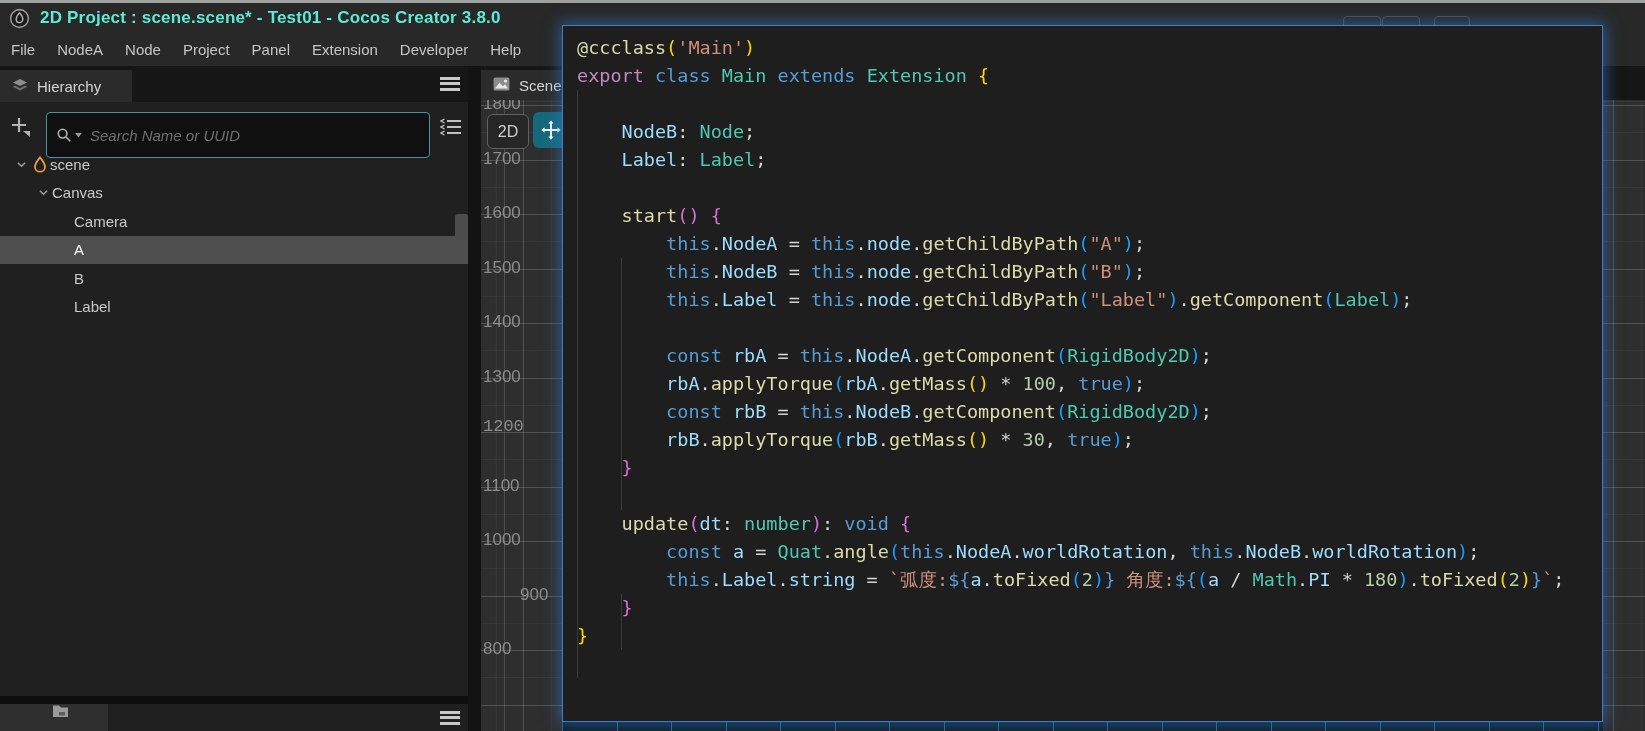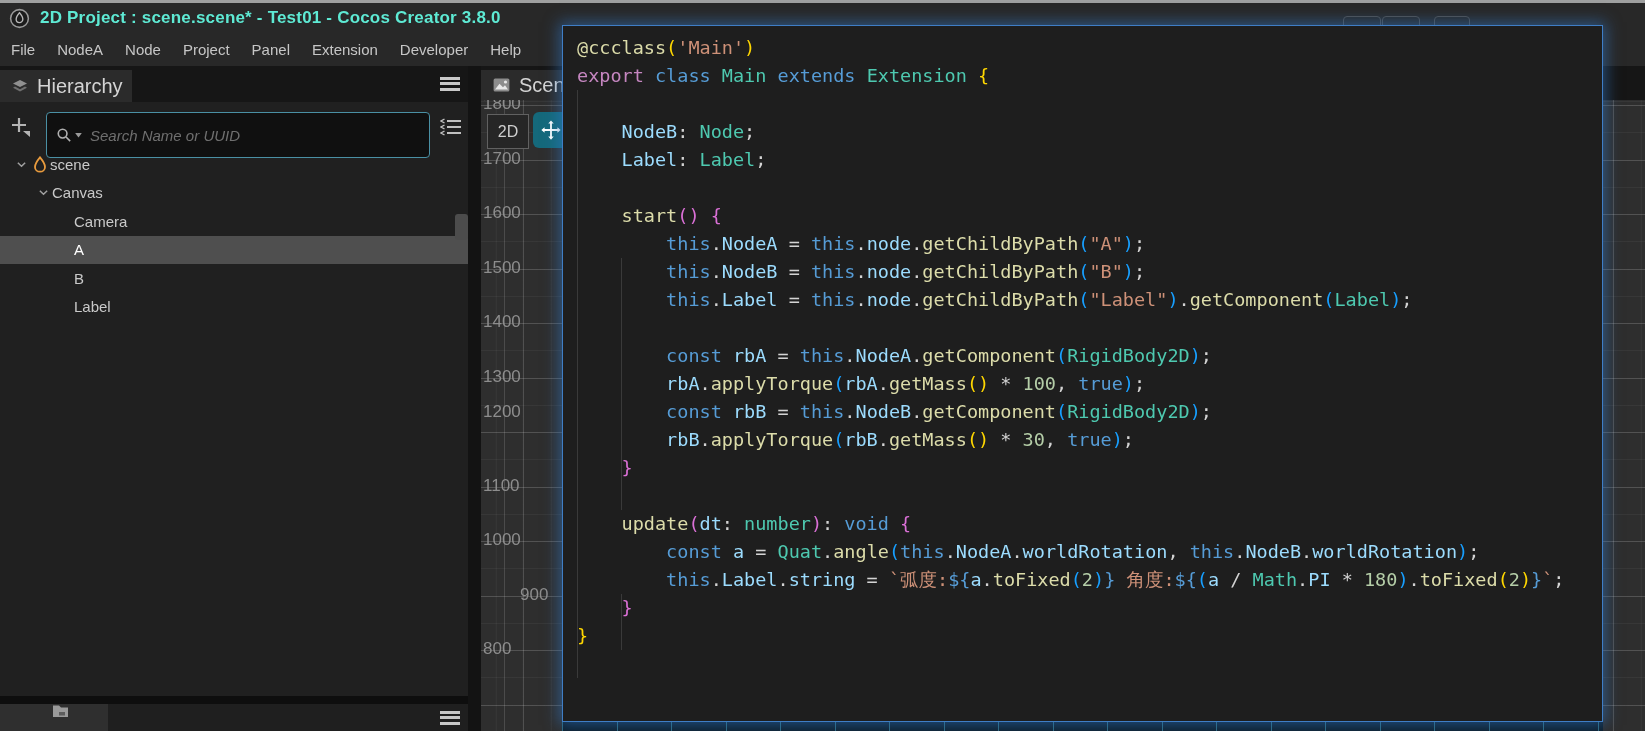--- a/index.html
+++ b/index.html
@@ -11,21 +11,21 @@
   .titlebar{position:absolute;left:0;top:3px;width:1645px;height:30px;display:flex;align-items:center;padding-left:9px;box-sizing:border-box;}
   .logo{width:21px;height:21px;margin-right:10px;flex:0 0 auto;}
   .win-title{font-size:17px;font-weight:bold;color:#5eead4;letter-spacing:.2px;}
   .menubar{position:absolute;left:0;top:33px;height:33px;display:flex;align-items:center;color:#c6c6c6;font-size:15px;}
   .menu-item{padding:0 11px;cursor:default;}
   .ghost-btn{position:absolute;height:22px;border:1px solid #4e4e4e;border-radius:4px;background:transparent;z-index:1;}
 
   
   .hierarchy{position:absolute;left:0;top:66px;width:468px;height:665px;background:#202020;}
   .h-tabstrip{position:absolute;left:0;top:0;width:100%;height:36px;background:#161616;}
-  .panel-tab{position:absolute;left:0;top:4px;height:32px;background:#2b2b2b;display:flex;align-items:center;gap:9px;padding-left:12px;box-sizing:border-box;color:#d4d4d4;font-size:20px;}
+  .panel-tab{position:absolute;left:0;top:4px;height:32px;background:#2b2b2b;display:flex;align-items:center;gap:9px;padding-left:12px;box-sizing:border-box;color:#d4d4d4;font-size:15px;}
   .burger{width:20px;height:14px;background:repeating-linear-gradient(to bottom,#c8c8c8 0 3px,transparent 3px 5.5px);}
   .burger-wrap{position:absolute;right:8px;top:11px;width:20px;height:14px;cursor:pointer;}
   .h-toolbar{position:absolute;left:0;top:36px;width:100%;height:48px;}
   .add-btn{position:absolute;left:8px;top:12px;width:24px;height:24px;display:flex;align-items:center;justify-content:center;}
   .searchbox{position:absolute;left:46px;top:10px;width:384px;height:46px;background:#101010;border:1px solid var(--search-border);border-radius:4px;display:flex;align-items:center;gap:6px;padding:0 9px;box-sizing:border-box;}
   .searchbox input{flex:1;background:transparent;border:none;outline:none;color:#dcdcdc;font-style:italic;font-size:15px;font-family:"Liberation Sans",sans-serif;}
   .searchbox input::placeholder{color:#6f6f6f;font-style:italic;}
   .filter-btn{position:absolute;right:6px;top:16px;width:22px;height:18px;}
   .tree{position:absolute;left:0;top:84px;width:100%;}
   .tree-row{height:28.5px;display:flex;align-items:center;font-size:15px;color:#c9c9c9;cursor:default;}
@@ -44,21 +44,21 @@
   .s-tabstrip{position:absolute;left:0;top:0;width:100%;height:34px;background:#161616;}
   .scene .panel-tab{height:30px;}
   .viewport{position:absolute;left:0;top:34px;width:1164px;height:631px;background-color:#2e2e2e;overflow:hidden;
     background-image:
       repeating-linear-gradient(to right, rgba(205,205,205,.18) 0 1px, transparent 1px 54.5px),
       repeating-linear-gradient(to bottom, rgba(205,205,205,.18) 0 1px, transparent 1px 54.5px),
       repeating-linear-gradient(to right, rgba(205,205,205,.06) 0 1px, transparent 1px 27.25px),
       repeating-linear-gradient(to bottom, rgba(205,205,205,.06) 0 1px, transparent 1px 27.25px);
     background-position:42px 0,0 5px,14.75px 0,0 5px;}
   .ruler-label{position:absolute;left:2px;height:20px;color:#8d8d8d;font-size:17px;}
-  .btn-2d{position:absolute;left:6px;top:14px;width:40px;height:33px;border:1px solid #616161;border-radius:0;background:#262626;color:#cecece;font-size:16px;display:flex;align-items:center;justify-content:center;cursor:pointer;}
+  .btn-2d{position:absolute;left:6px;top:14px;width:40px;height:33px;border:1px solid #616161;border-radius:6px;background:#262626;color:#cecece;font-size:16px;display:flex;align-items:center;justify-content:center;cursor:pointer;}
   .btn-move{position:absolute;left:52px;top:12px;width:36px;height:36px;background:var(--accent-move);border-radius:6px;display:flex;align-items:center;justify-content:center;cursor:pointer;}
   .canvas-strip{position:absolute;left:81px;top:622px;width:1041px;height:9px;background-color:#0d1d29;
     background-image:repeating-linear-gradient(to right, rgba(70,165,190,.55) 0 1px, transparent 1px 54.5px);}
 
   
   .editor{position:absolute;left:562px;top:25px;width:1041px;height:697px;z-index:10;background:#1e1e1e;
     border:1px solid var(--editor-glow);box-shadow:0 0 14px 3px rgba(50,120,200,.55);
     box-sizing:border-box;padding:8px 0 0 14px;overflow:hidden;cursor:text;
     font-family:"DejaVu Sans Mono",monospace;font-size:18.5px;line-height:28px;}
   .code-line{height:28px;white-space:pre;}
@@ -215,21 +215,21 @@
       </div>
     </div>
     <div class="viewport">
       <div id="ruler">
           <div class="ruler-label" style="top: -6px;">1800</div>
           <div class="ruler-label" style="top: 48.5px;">1700</div>
           <div class="ruler-label" style="top: 103px;">1600</div>
           <div class="ruler-label" style="top: 157.5px;">1500</div>
           <div class="ruler-label" style="top: 212px;">1400</div>
           <div class="ruler-label" style="top: 266.5px;">1300</div>
-          <div class="ruler-label" style="top: 302px;">1200</div>
+          <div class="ruler-label" style="top: 317px; font-family: Liberation Mono, monospace;">1200</div>
           <div class="ruler-label" style="top: 375.5px;">1100</div>
           <div class="ruler-label" style="top: 430px;">1000</div>
           <div class="ruler-label" style="top: 484.5px; margin-left: 37px;">900</div>
           <div class="ruler-label" style="top: 539px;">800</div>
         </div>
       <div class="btn-2d">2D</div>
       <div class="btn-move">
         <svg width="22" height="22" viewBox="0 0 24 24">
             <path fill="#ffffff" d="M12 1.5 L15 5 H13 V11 H19 V9 L22.5 12 L19 15 V13 H13 V19 H15 L12 22.5 L9 19 H11 V13 H5 V15 L1.5 12 L5 9 V11 H11 V5 H9 Z"></path>
           </svg>

